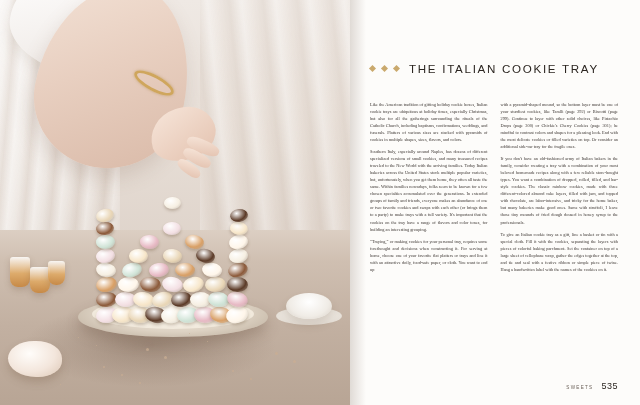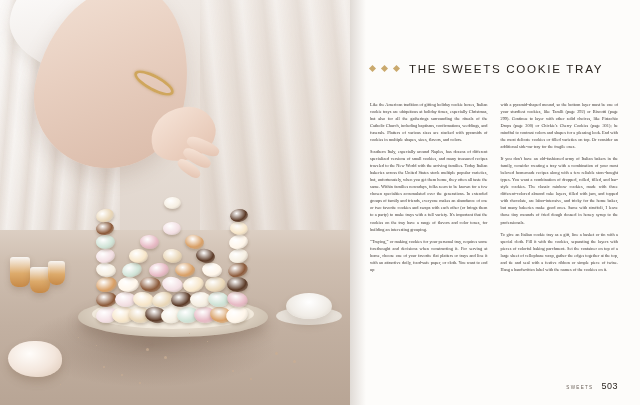--- a/index.html
+++ b/index.html
@@ -340,34 +340,34 @@
 
   <div class="page-edge"></div>
 
   <div class="text-page">
     <div class="gutter-shadow"></div>
 
     <div class="title-row">
       <span class="diamond"></span>
       <span class="diamond"></span>
       <span class="diamond"></span>
-      <h1 class="page-title">THE SWEETS COOKIE TRAY</h1>
+      <h1 class="page-title">THE ITALIAN COOKIE TRAY</h1>
     </div>
 
     <div class="cols">
       <div class="col">
         <p>Like the American tradition of gifting holiday cookie boxes, Italian cookie trays are ubiquitous at holiday times, especially Christmas, but also for all the gatherings surrounding the rituals of the Catholic Church, including baptisms, confirmations, weddings, and funerals. Platters of various sizes are stacked with pyramids of cookies in multiple shapes, sizes, flavors, and colors.</p>
         <p>Southern Italy, especially around Naples, has dozens of different specialized versions of small cookies, and many treasured recipes traveled to the New World with the arriving families. Today Italian bakeries across the United States stock multiple popular varieties, but, unfortunately, when you get them home, they often all taste the same. Within families nowadays, folks seem to be known for a few chosen specialties accumulated over the generations. In extended groups of family and friends, everyone makes an abundance of one or two favorite cookies and swaps with each other (or brings them to a party) to make trays with a full variety. It's important that the cookies on the tray have a range of flavors and color tones, for building an interesting grouping.</p>
         <p>“Traying,” or making cookies for your personal tray, requires some forethought and decisions when constructing it. For serving at home, choose one of your favorite flat platters or trays and line it with an attractive doily, food-safe paper, or cloth. You want to end up</p>
       </div>
       <div class="col">
         <p>with a pyramid-shaped mound, so the bottom layer must be one of your sturdiest cookies, like Taralli (page 292) or Biscotti (page 299). Continue to layer with other solid choices, like Pistachio Drops (page 300) or Chickie's Cherry Cookies (page 301); be mindful to contrast colors and shapes for a pleasing look. End with the most delicate cookies or filled varieties on top. Or consider an additional side-car tray for the fragile ones.</p>
         <p>If you don't have an old-fashioned army of Italian bakers in the family, consider creating a tray with a combination of your most beloved homemade recipes along with a few reliable store-bought types. You want a combination of dropped, rolled, filled, and bar-style cookies. The classic rainbow cookies, made with three different-colored almond cake layers, filled with jam, and topped with chocolate, are labor-intensive, and tricky for the home baker, but many bakeries make good ones. Same with struffoli, I leave those tiny mounds of fried dough doused in honey syrup to the professionals.</p>
         <p>To give an Italian cookie tray as a gift, line a basket or tin with a special cloth. Fill it with the cookies, separating the layers with pieces of colorful baking parchment. Set the container on top of a large sheet of cellophane wrap, gather the edges together at the top, and tie and seal with a festive ribbon or simple piece of twine. Hang a handwritten label with the names of the cookies on it.</p>
       </div>
     </div>
 
     <div class="footer">
       <span class="footer-label">SWEETS</span>
-      <span class="folio">503</span>
+      <span class="folio">535</span>
     </div>
   </div>
 </div>
 
 </body></html>

